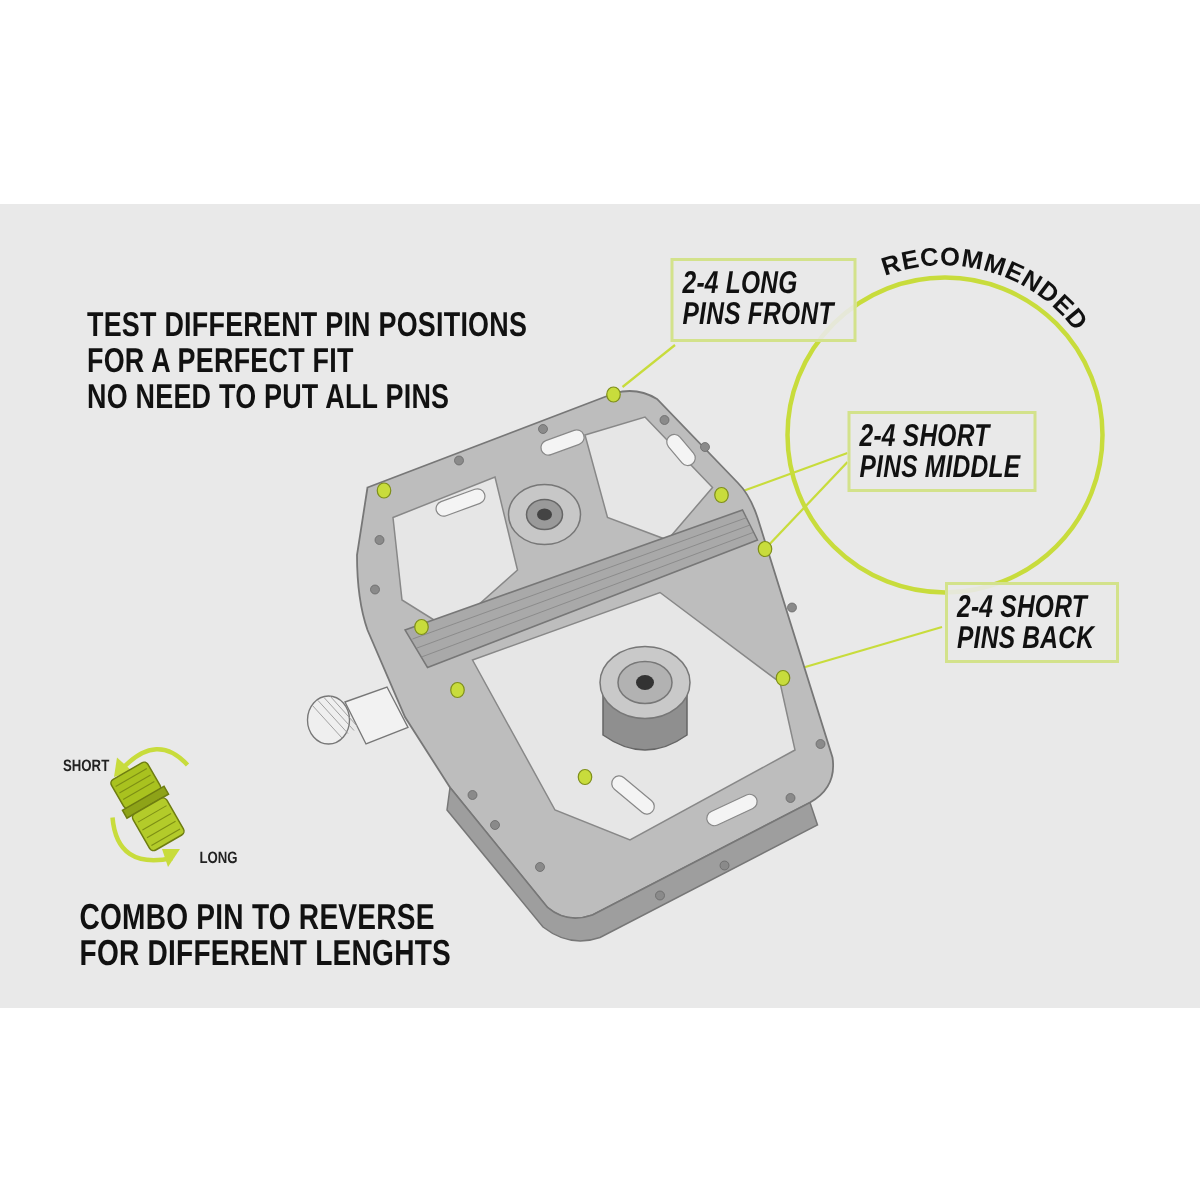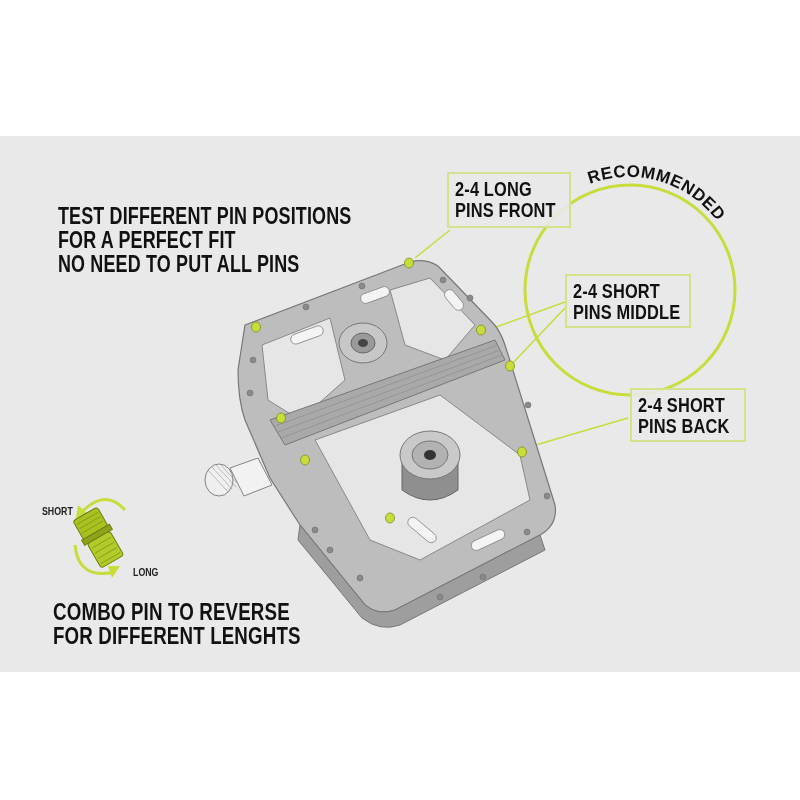--- a/index.html
+++ b/index.html
@@ -5,21 +5,21 @@
   html, body { margin:0; padding:0; }
   body { width:800px; height:800px; background:#ffffff; position:relative; overflow:hidden;
          font-family:"Liberation Sans", "DejaVu Sans", sans-serif; }
   .panel { position:absolute; left:0; top:136px; width:800px; height:536px; background:#e9e9e9; }
   .txt { position:absolute; color:#111; font-weight:bold; letter-spacing:0.2px;
          transform:scaleX(0.78); transform-origin:left top; white-space:nowrap; line-height:1.0; }
   .headline { left:58px; top:205px; font-size:23px; }
   .headline div { margin-bottom:1px; }
   .combo { left:53px; top:600px; font-size:24px; }
   .combo div { margin-bottom:0px; }
-  .box { position:absolute; border:2px solid #d3e28b; background:rgba(233,233,233,0.9); }
+  .box { position:absolute; border:2px solid #d3e28b; background:rgba(233,233,233,0.9);font-style:italic; }
   .box .txt { position:absolute; left:6px; top:4px; font-size:21px; }
   .small { position:absolute; font-size:11px; font-weight:bold; color:#222;
            transform:scaleX(0.8); transform-origin:left top; }
   svg { position:absolute; left:0; top:0; }
 </style>
 </head>
 <body>
 
 <div class="panel"></div>
 

